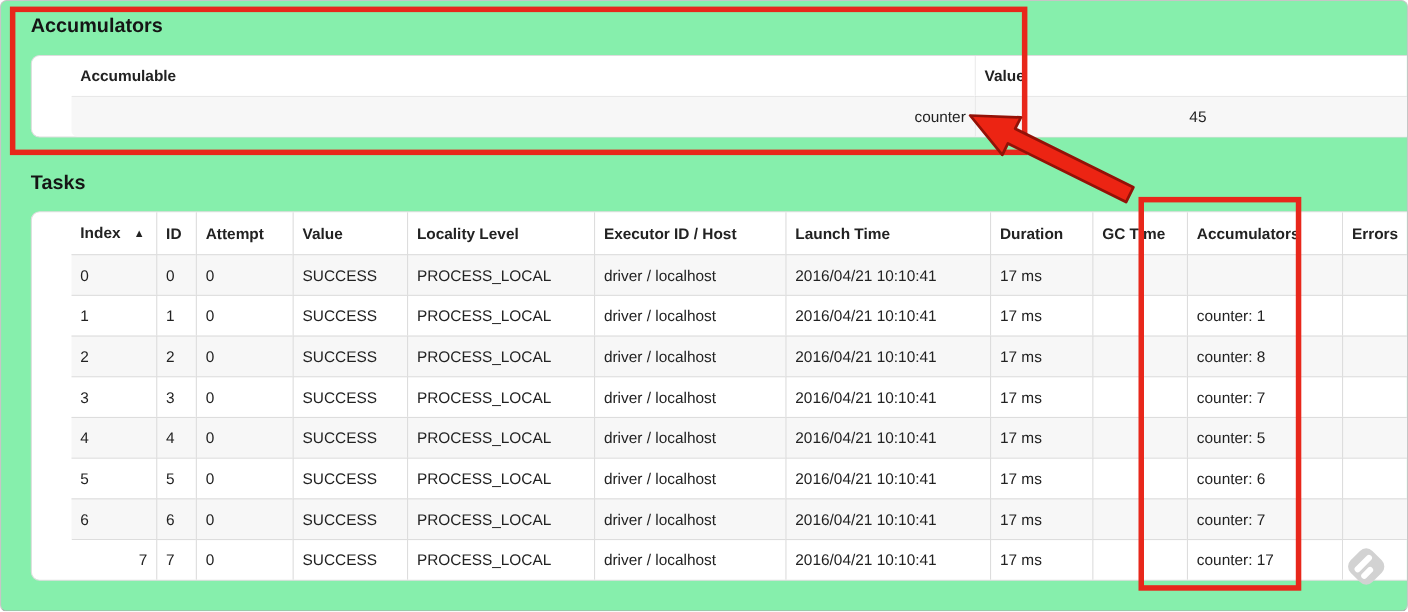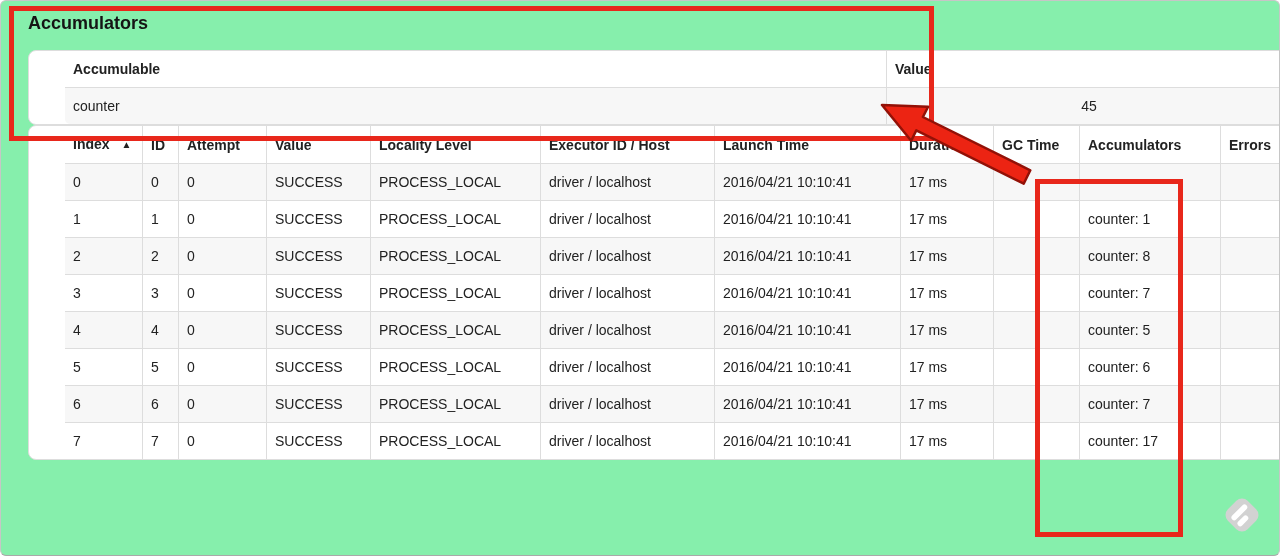--- a/index.html
+++ b/index.html
@@ -58,21 +58,21 @@
     overflow:hidden;
     font-weight:normal;
     color:var(--text-color);
   }
   thead th{font-weight:bold;}
   th + th, td + td{border-left:1px solid var(--table-border);}
   tbody td{border-top:1px solid var(--table-border);}
   tbody tr:nth-child(odd) td{background:var(--stripe-bg);}
   thead th:first-child{border-top-left-radius:5px;}
   thead th:last-child{border-top-right-radius:5px;margin-left:40px;}
-  tbody tr:last-child td:first-child{border-bottom-left-radius:5px;}
+  tbody tr:last-child td:first-child{border-bottom-left-radius:5px;text-align:right;}
   tbody tr:last-child td:last-child{border-bottom-right-radius:5px;text-align:center;}
   .sort-icon{
     display:inline-block;
     margin-left:12px;
     font-size:10px;
     vertical-align:1px;
   }
   .annotation-overlay{
     position:absolute;
     left:0;top:0;
@@ -101,20 +101,21 @@
         </tr>
       </thead>
       <tbody id="accumulators-tbody">
           <tr>
             <td>counter</td>
             <td>45</td>
           </tr>
         </tbody>
     </table>
 
+    <h4 class="tasks-title">Tasks</h4>
 
     <table>
       <colgroup>
         <col style="width:77px">
           <col style="width:36px">
           <col style="width:88px">
         <col style="width:104px">
           <col style="width:170px">
           <col style="width:174px">
         <col style="width:186px">

